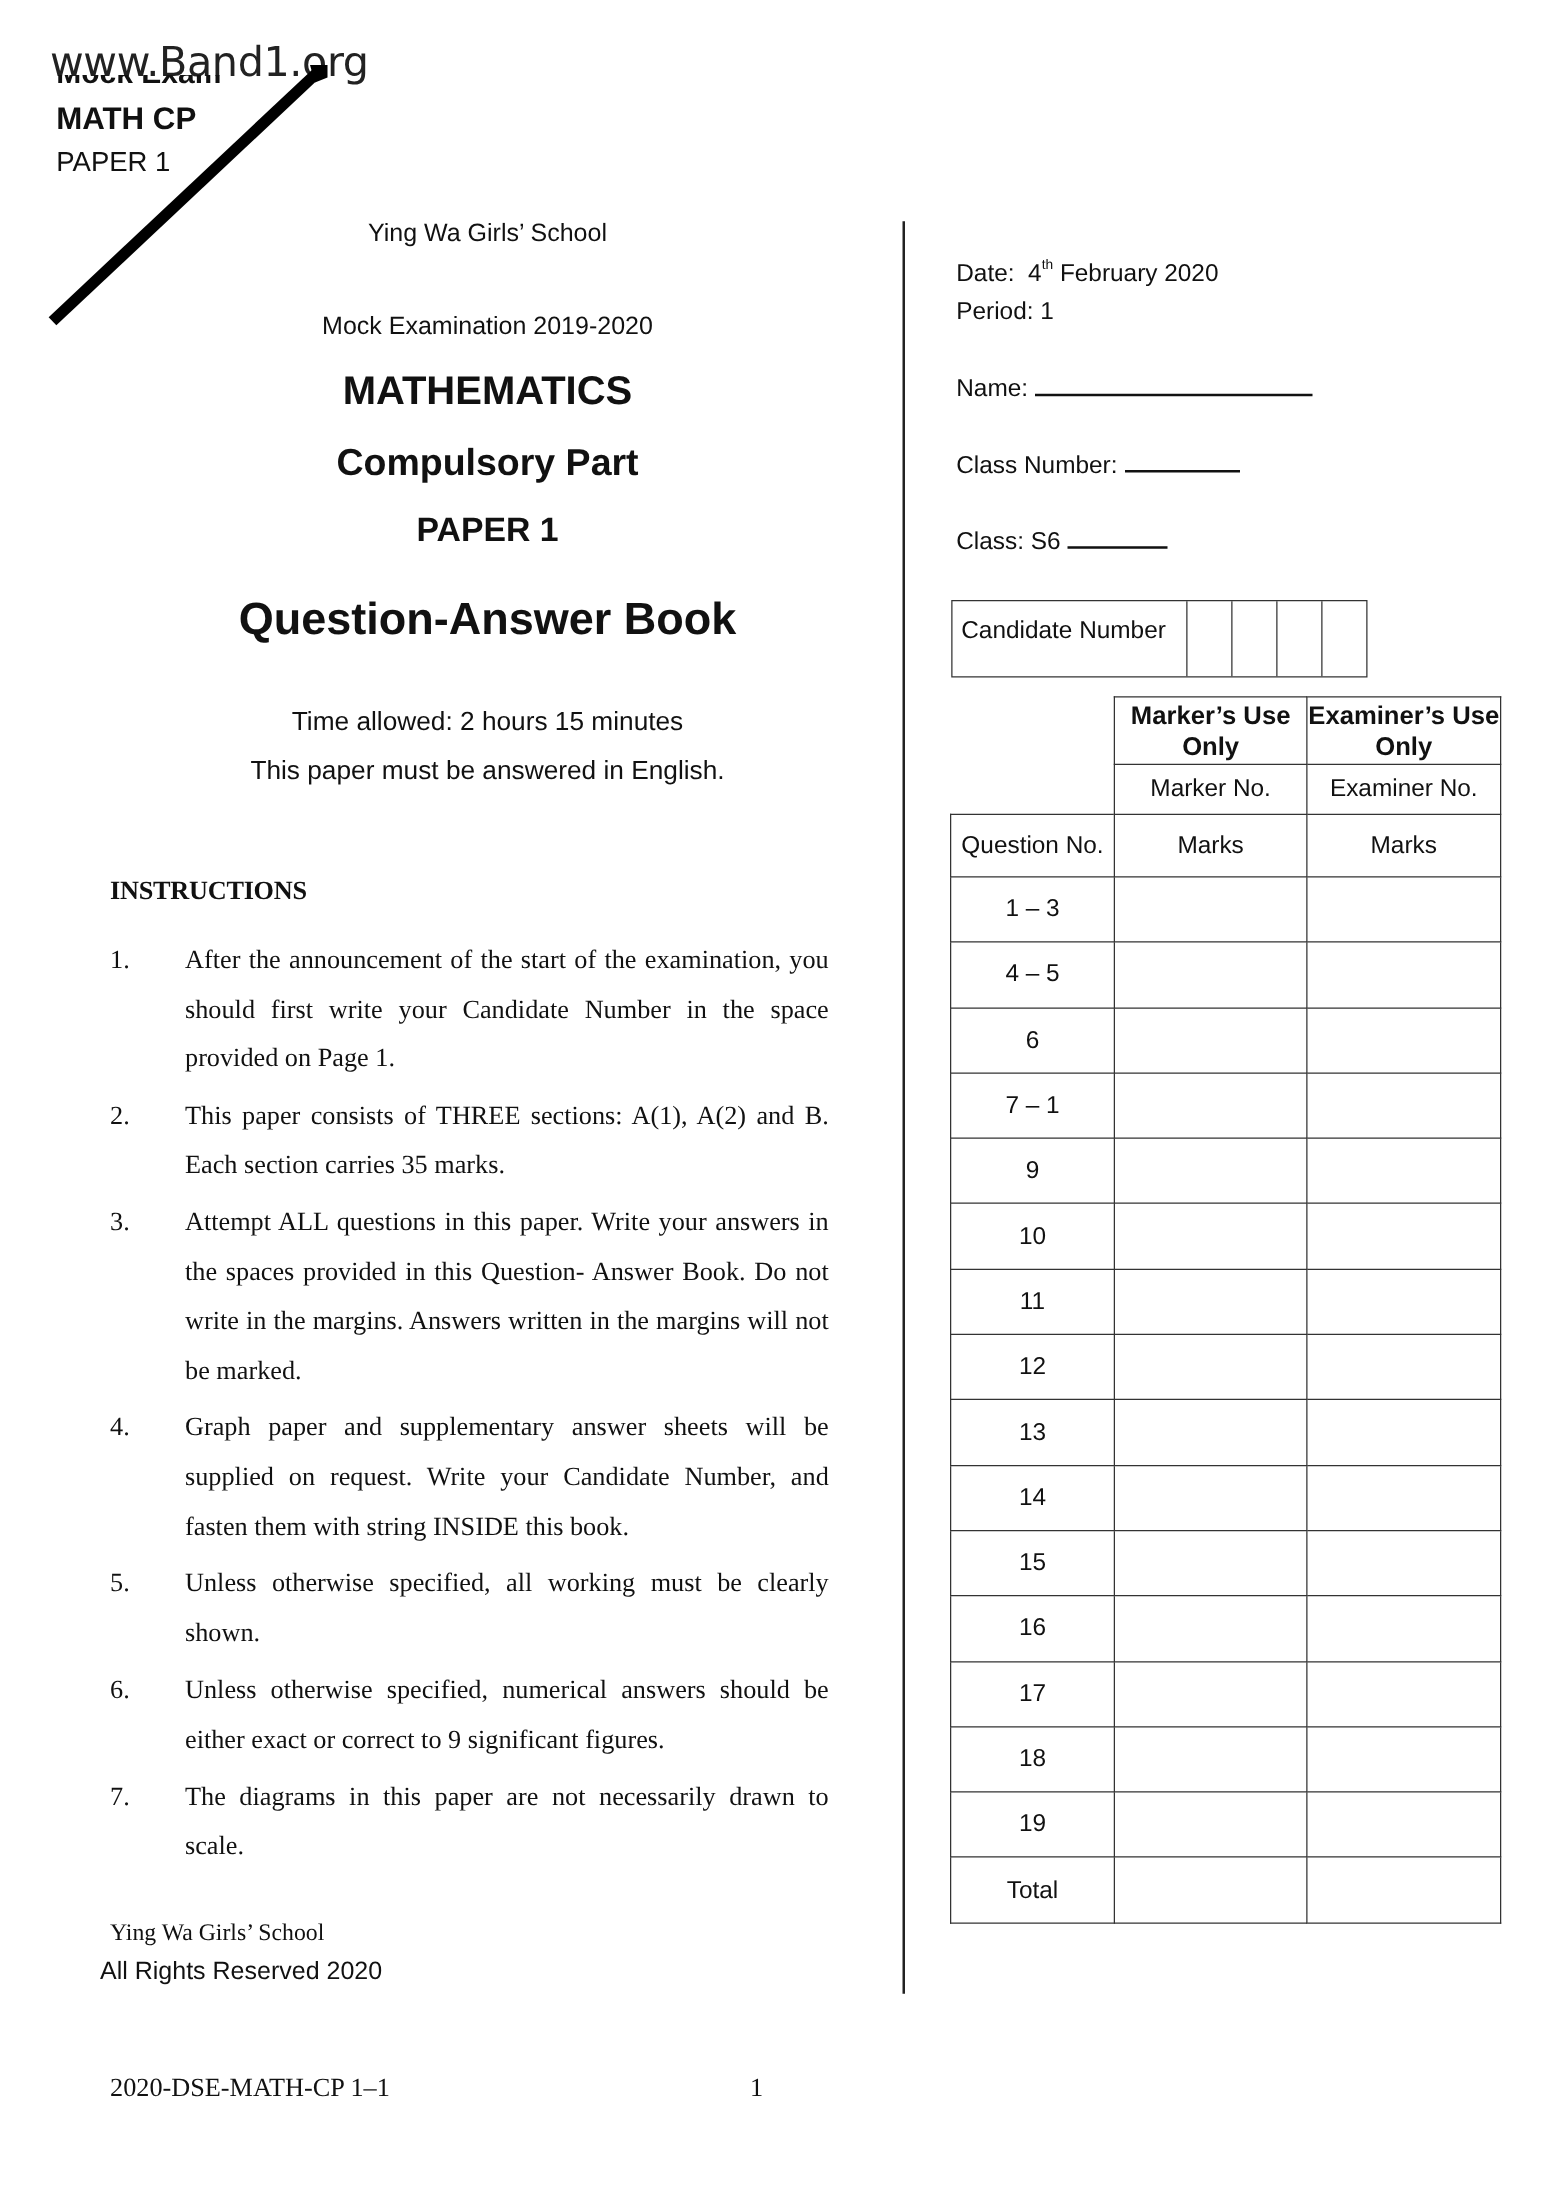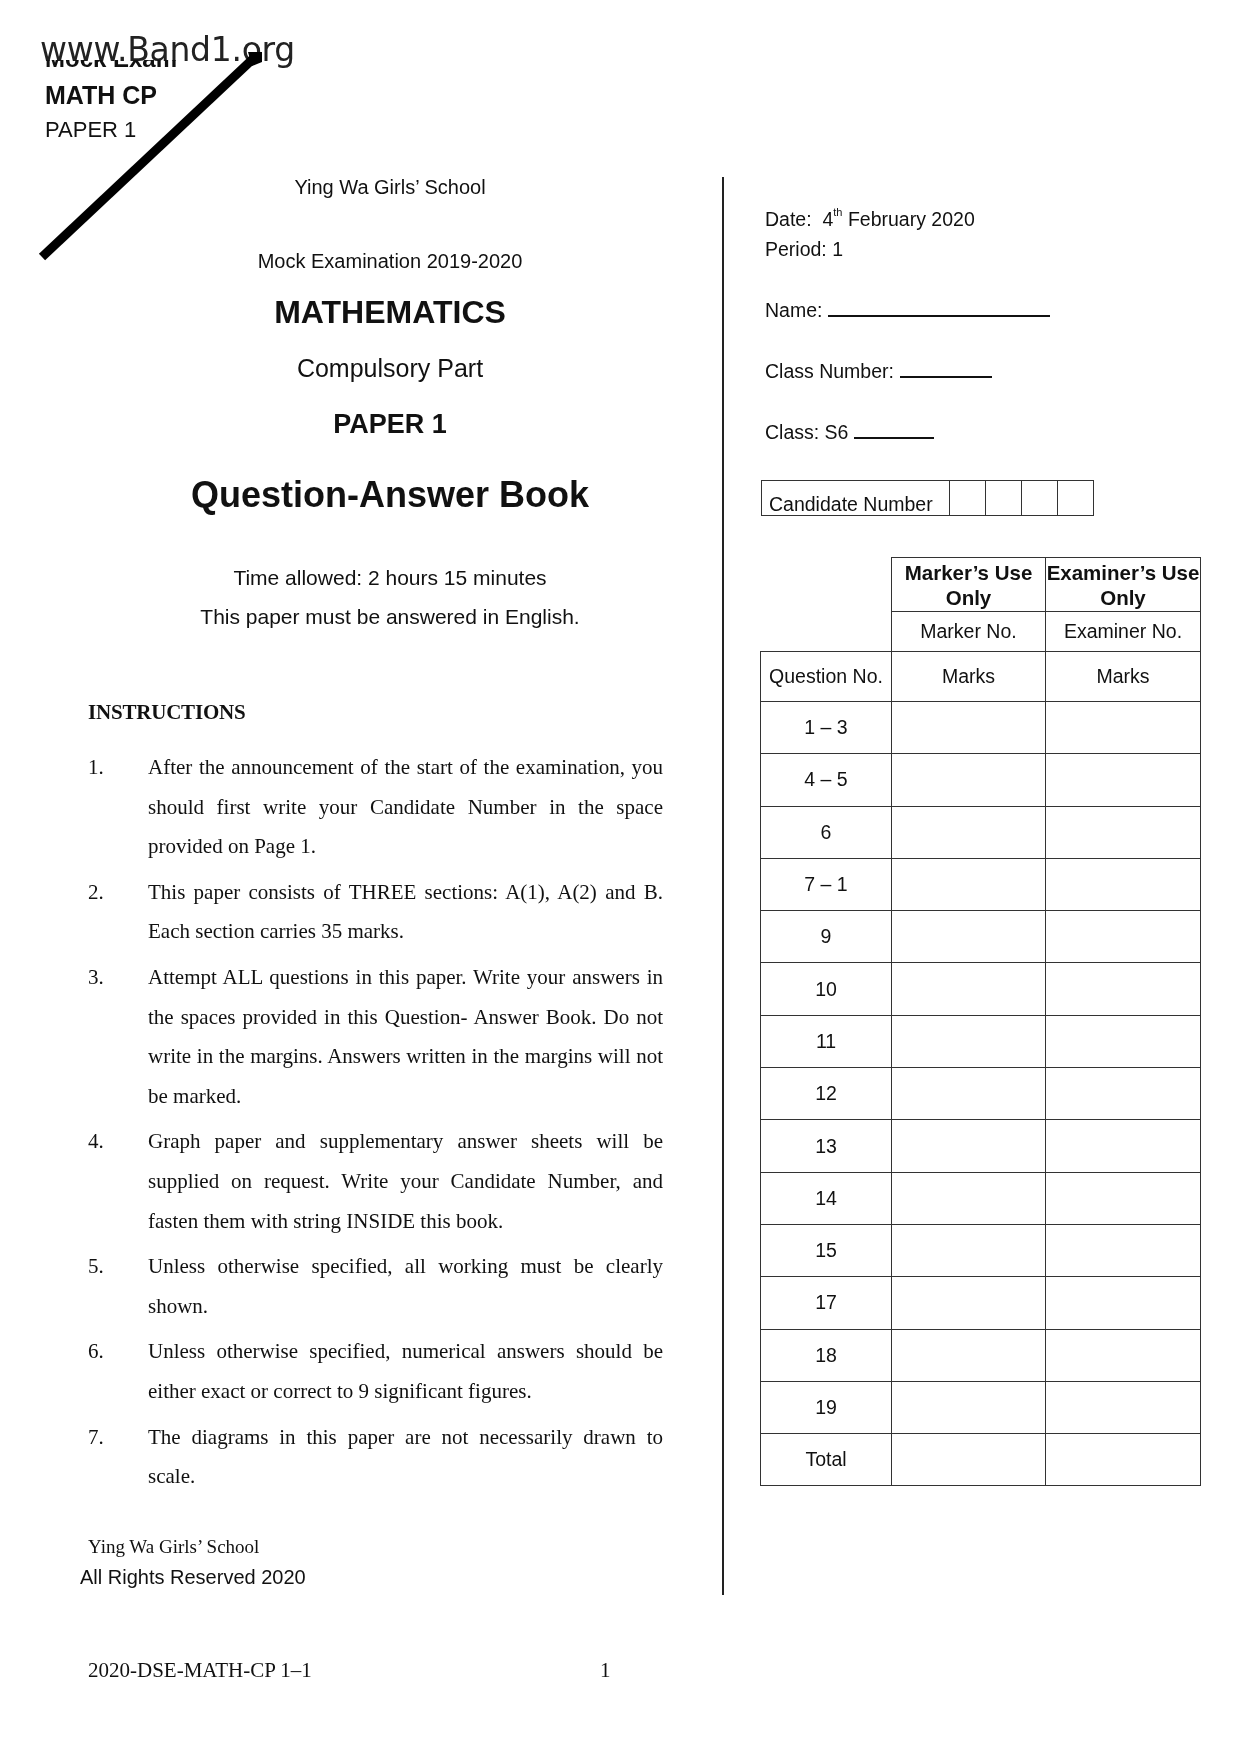--- a/index.html
+++ b/index.html
@@ -13,21 +13,21 @@
   #stamp-cut span { display:block; font-weight:bold; font-size:24px; line-height:24px; margin-top:-13px; color:#111; }
   #stamp-math { left:45px; top:81px; font-size:25px; font-weight:bold; }
   #stamp-paper { left:45px; top:117px; font-size:22px; }
   #slash { left:0; top:0; width:300px; height:280px; }
 
   
   .leftcol { left:60px; width:660px; }
   #school { top:176px; font-size:20px; }
   #mock { top:213px; font-size:20px;margin-top:37px; }
   #subject { top:294px; font-size:32px; font-weight:bold; }
-  #part { top:354px; font-size:25px; font-weight:normal; }
+  #part { top:354px; font-size:30px; font-weight:bold; }
   #paper { top:409px; font-size:27px; font-weight:bold; }
   #qab { top:474px; font-size:36px; font-weight:bold; }
   #time { top:566px; font-size:21px; }
   #english { top:605px; font-size:21px; }
 
   #instr-title { left:88px; top:700px; font-family:"Liberation Serif", serif; font-weight:bold; font-size:21px; letter-spacing:-0.2px; }
   #instr { left:88px; top:748px; width:575px; font-family:"Liberation Serif", serif; font-size:21px; }
   .item { display:flex; margin-bottom:6px; }
   .item .num { width:60px; flex:none; line-height:39.6px; }
   .item .txt { flex:1; line-height:39.6px; text-align:justify; }
@@ -42,21 +42,21 @@
   
   .rc { left:765px; font-size:19.5px; }
   #date { top:208px; }
   #date sup { font-size:11px; vertical-align:top; position:relative; top:-2px; }
   #period { top:238px; }
   .blank { display:inline-block; border-bottom:2px solid #111; height:17px; vertical-align:baseline; margin-left:6px; }
   #name { top:298px; }
   #classno { top:359px; }
   #class { top:420px; }
 
-  #cand { left:761px; top:480px; height:36px; border:1.5px solid #333; display:flex; box-sizing:border-box; }
+  #cand { left:761px; top:480px; height:62px; border:1.5px solid #333; display:flex; box-sizing:border-box; }
   #cand .lab { width:188px; font-size:19.5px; line-height:47px; padding-left:7px; box-sizing:border-box; border-right:1.5px solid #333; }
   #cand .box { width:35px; border-right:1.5px solid #333; }
   #cand .box:last-child { border-right:none; }
 
   
   #marks { left:760px; top:557px; border-collapse:collapse; font-size:19.5px; }
   #marks td { border:1.5px solid #333; text-align:center; padding:0; box-sizing:border-box; }
   #marks .blankcell { border:none; }
   #marks .c1 { width:131px; }
   #marks .c2 { width:154px; }
@@ -221,20 +221,25 @@
         <td>14</td>
         <td></td>
         <td></td>
       </tr>
       <tr class="row">
         <td>15</td>
         <td></td>
         <td></td>
       </tr>
       <tr class="row">
+        <td>16</td>
+        <td></td>
+        <td></td>
+      </tr>
+      <tr class="row">
         <td>17</td>
         <td></td>
         <td></td>
       </tr>
       <tr class="row">
         <td>18</td>
         <td></td>
         <td></td>
       </tr>
       <tr class="row">

